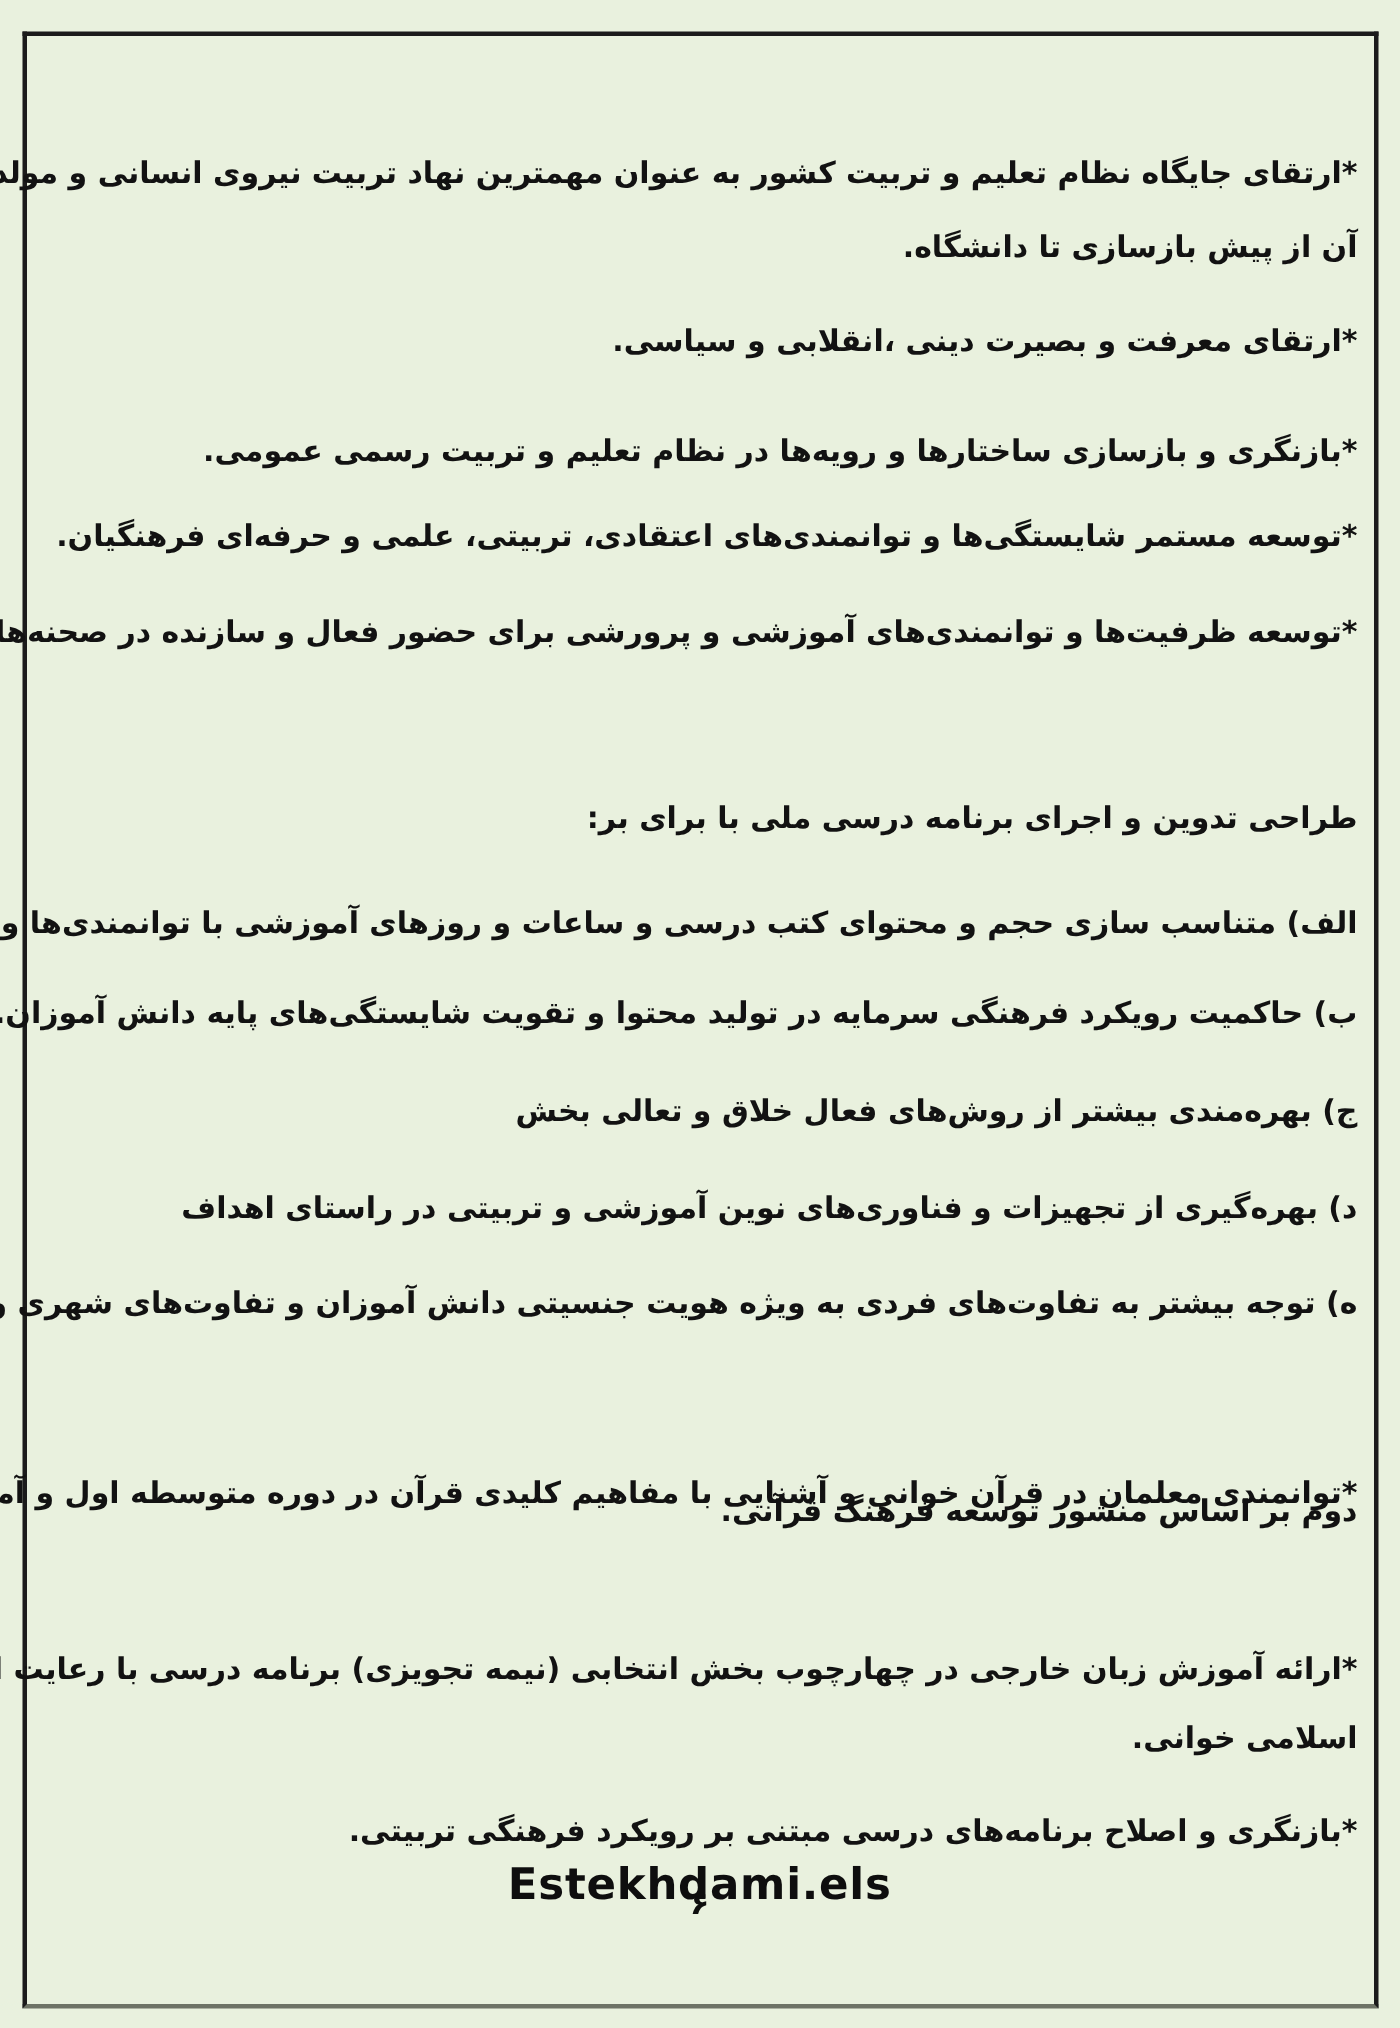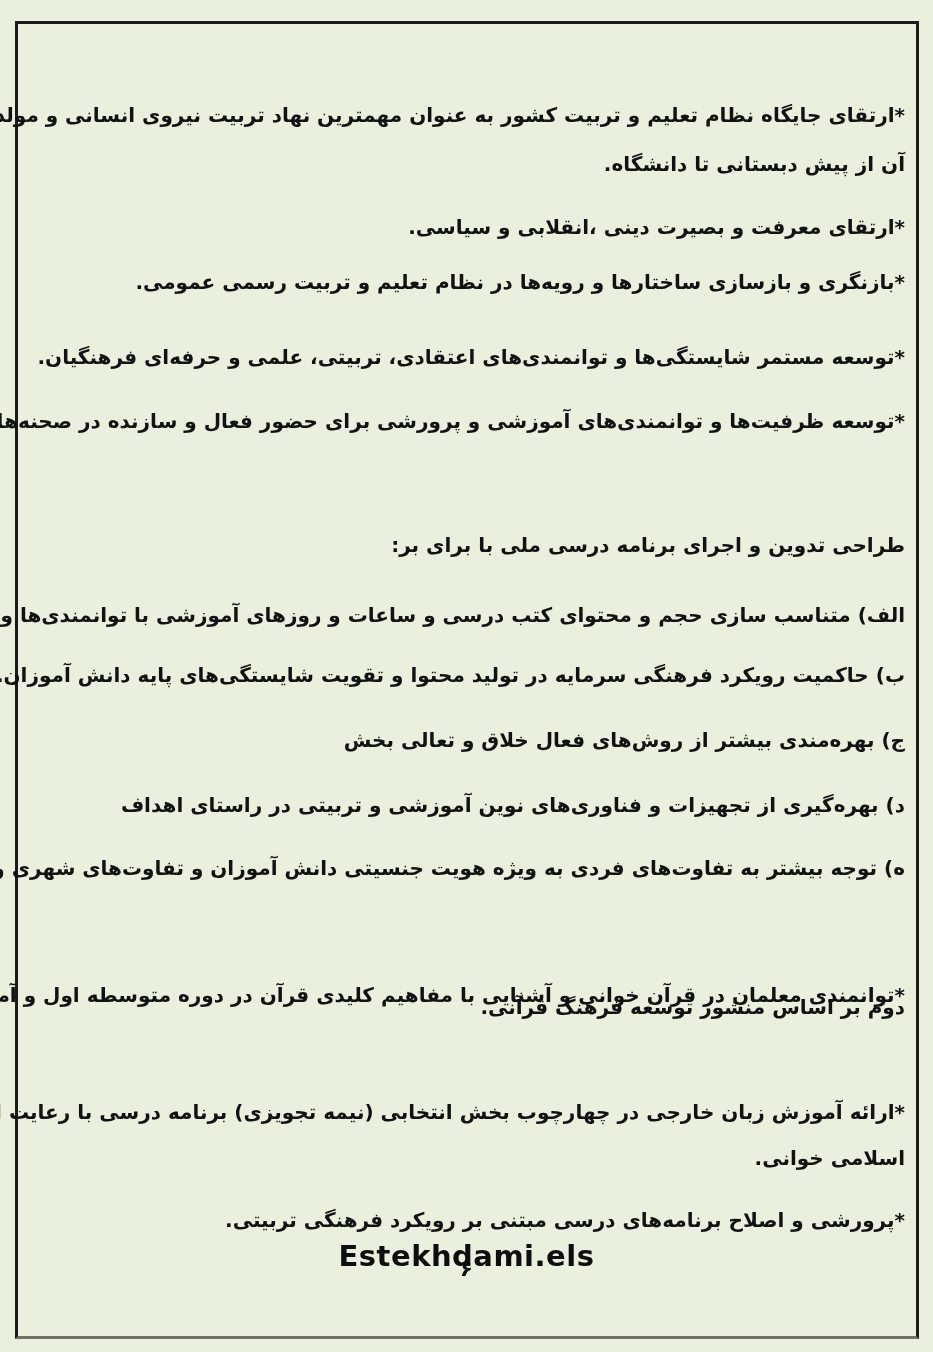--- a/index.html
+++ b/index.html
@@ -61,34 +61,34 @@
     letter-spacing: 0.5px;
   }
 </style>
 </head>
 <body>
 
 <div>
   <div class="frame"></div>
 
   <div class="line" style="top:100px">*ارتقای جایگاه نظام تعلیم و تربیت کشور به عنوان مهمترین نهاد تربیت نیروی انسانی و مولد سرمایه اجتماعی و نظارت بر</div>
-  <div class="line" style="top:149px">آن از پیش دبستانی تا دانشگاه.</div>
+  <div class="line" style="top:149px">آن از پیش بازسازی تا دانشگاه.</div>
   <div class="line" style="top:212px">*ارتقای معرفت و بصیرت دینی ،انقلابی و سیاسی.</div>
-  <div class="line" style="top:267px">*بازنگری و بازسازی ساختارها و رویه‌ها در نظام تعلیم و تربیت رسمی عمومی.</div>
+  <div class="line" style="top:285px">*بازنگری و بازسازی ساختارها و رویه‌ها در نظام تعلیم و تربیت رسمی عمومی.</div>
   <div class="line" style="top:342px">*توسعه مستمر شایستگی‌ها و توانمندی‌های اعتقادی، تربیتی، علمی و حرفه‌ای فرهنگیان.</div>
   <div class="line" style="top:406px">*توسعه ظرفیت‌ها و توانمندی‌های آموزشی و پرورشی برای حضور فعال و سازنده در صحنه‌های بین‌المللی و منطقه‌ای.</div>
 
   <div class="line" style="top:530px">طراحی تدوین و اجرای برنامه درسی ملی با برای بر:</div>
   <div class="line" style="top:600px">الف) متناسب سازی حجم و محتوای کتب درسی و ساعات و روزهای آموزشی با توانمندی‌ها و ویژگی‌های دانش‌آموزان</div>
   <div class="line" style="top:660px">ب) حاکمیت رویکرد فرهنگی سرمایه در تولید محتوا و تقویت شایستگی‌های پایه دانش آموزان.</div>
   <div class="line" style="top:725px">ج) بهره‌مندی بیشتر از روش‌های فعال خلاق و تعالی بخش</div>
   <div class="line" style="top:790px">د) بهره‌گیری از تجهیزات و فناوری‌های نوین آموزشی و تربیتی در راستای اهداف</div>
   <div class="line" style="top:853px">ه) توجه بیشتر به تفاوت‌های فردی به ویژه هویت جنسیتی دانش آموزان و تفاوت‌های شهری و روستایی</div>
 
   <div class="line" style="top:980px">*توانمندی معلمان در قرآن خوانی و آشنایی با مفاهیم کلیدی قرآن در دوره متوسطه اول و آموزش معارف قرآنی در متوسطه</div>
   <div class="line" style="top:992px">دوم بر اساس منشور توسعه فرهنگ قرآنی.</div>
   <div class="line" style="top:1097px">*ارائه آموزش زبان خارجی در چهارچوب بخش انتخابی (نیمه تجویزی) برنامه درسی با رعایت اصل تثبیت و تقویت هویت</div>
   <div class="line" style="top:1143px">اسلامی خوانی.</div>
-  <div class="line" style="top:1205px">*پرورشی و اصلاح برنامه‌های درسی مبتنی بر رویکرد فرهنگی تربیتی.</div>
+  <div class="line" style="top:1205px">*بازنگری و اصلاح برنامه‌های درسی مبتنی بر رویکرد فرهنگی تربیتی.</div>
 
   <div class="centered pagenum">۶</div>
   <div class="centered footer-brand">Estekhdami.els</div>
 </div>
 
 </body></html>

